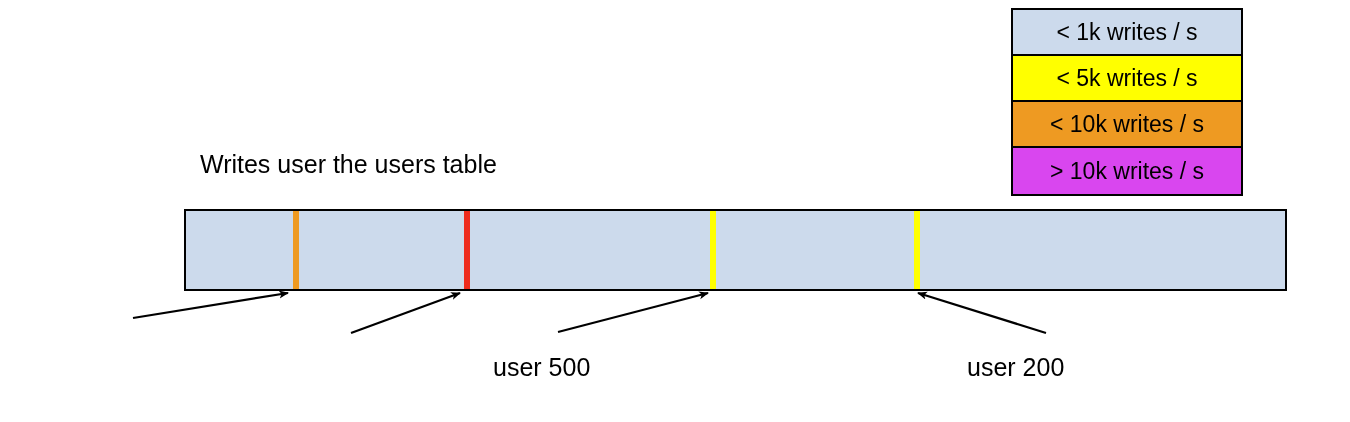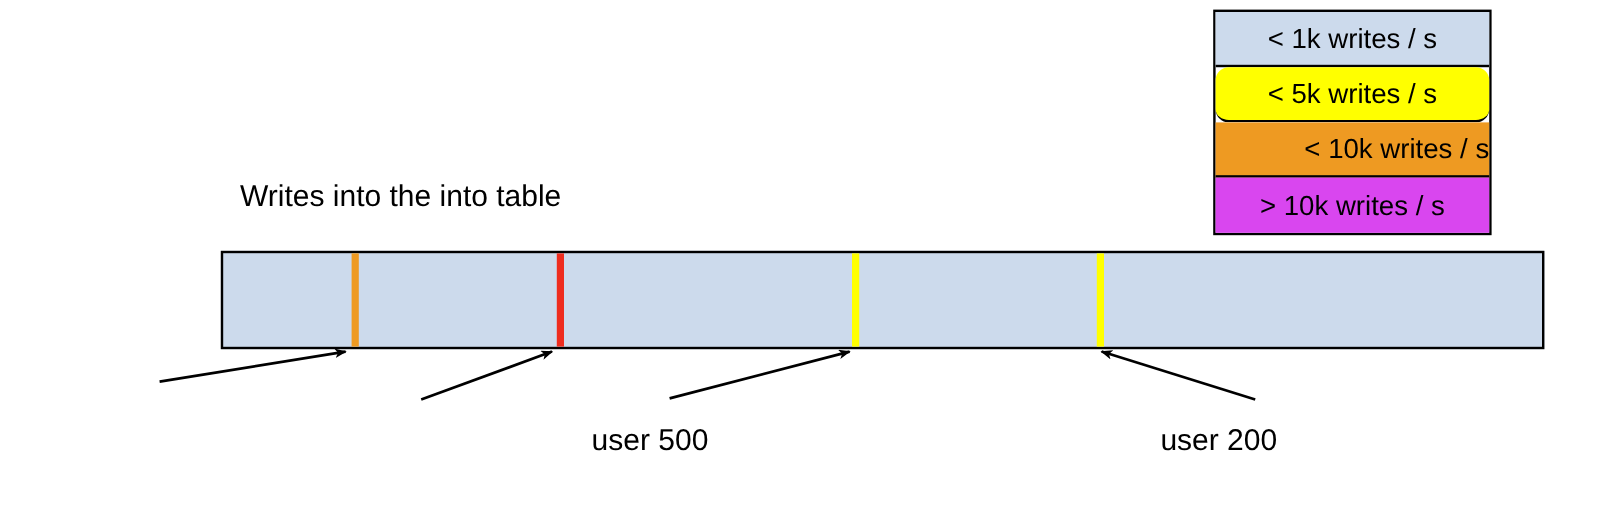--- a/index.html
+++ b/index.html
@@ -97,32 +97,32 @@
 </style>
 </head>
 <body>
 
 <div id="canvas">
 
   <div id="legend">
     <div class="legend-row" style="background:#ccdaec;">
       <span>&lt; 1k writes / s</span>
     </div>
-    <div class="legend-row" style="background:#ffff00;border-radius:11px;">
+    <div class="legend-row" style="background:#ffff00;">
       <span>&lt; 5k writes / s</span>
     </div>
-    <div class="legend-row" style="background:#ee9a22;justify-content:flex-end;">
+    <div class="legend-row" style="background:#ee9a22;">
       <span>&lt; 10k writes / s</span>
     </div>
     <div class="legend-row" style="background:#d946ef;">
       <span>&gt; 10k writes / s</span>
     </div>
   </div>
 
-  <div id="chart-title">Writes into the into table</div>
+  <div id="chart-title">Writes user the users table</div>
 
   <div id="bar">
     <div class="marker" style="left:9.7%;  background:#ee9a22;"></div>
     <div class="marker" style="left:25.3%; background:#ee2c1e;"></div>
     <div class="marker" style="left:47.7%; background:#ffff00;"></div>
     <div class="marker" style="left:66.2%; background:#ffff00;"></div>
   </div>
 
   <svg id="arrows" viewBox="0 0 1350 422" width="1350" height="422" xmlns="http://www.w3.org/2000/svg">
     <defs>

